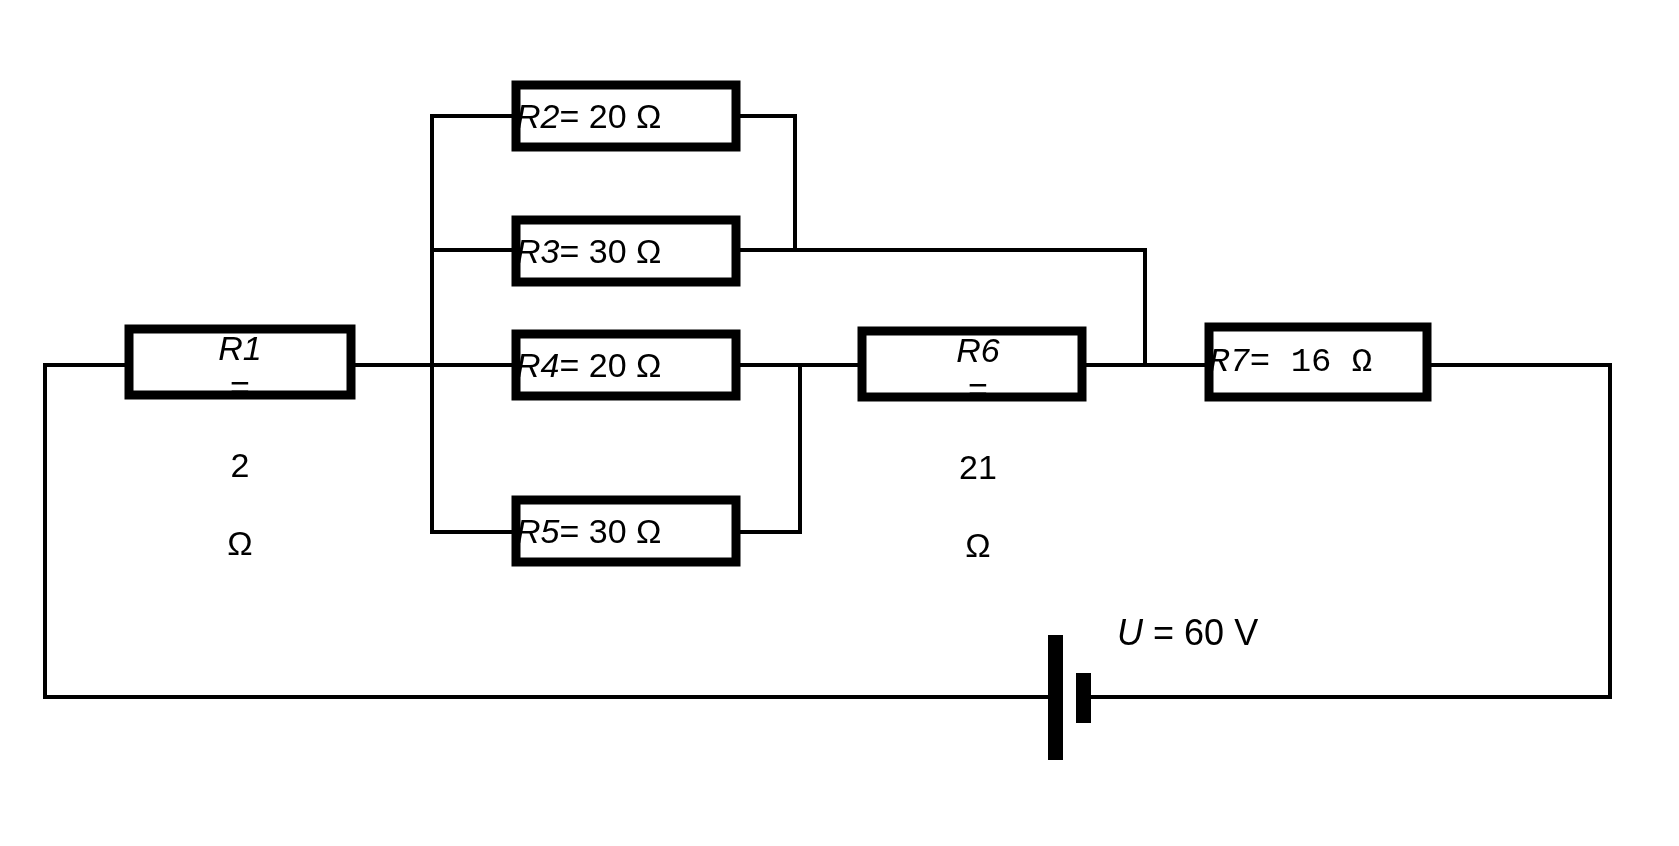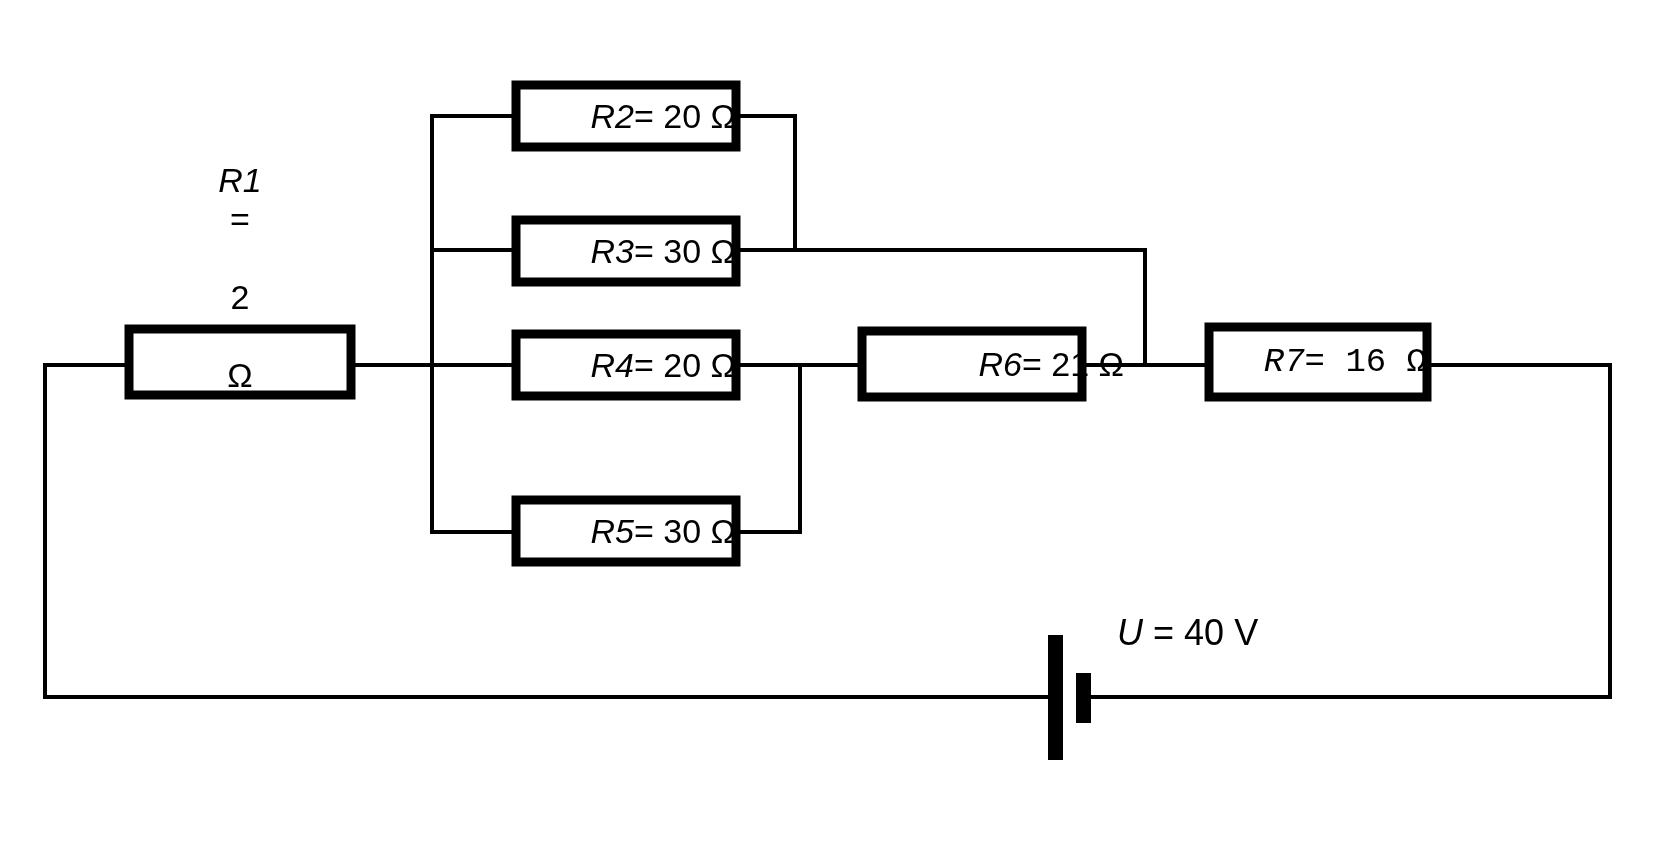--- a/index.html
+++ b/index.html
@@ -39,21 +39,21 @@
   .batt-plate-long {
     fill: #000000;
   }
   .batt-plate-short {
     fill: #000000;
   }
   .res-label {
     position: absolute;
     display: flex;
     align-items: center;
-    justify-content: flex-end;
+    justify-content: flex-start;
     font-family: "Liberation Sans", sans-serif;
     font-size: 34px;
     color: #000000;
     white-space: nowrap;
     letter-spacing: 0px;
     pointer-events: none;
   }
   .res-label .rname {
     font-style: italic;
   }
@@ -128,25 +128,25 @@
   </div>
 
   <div class="res-label" style="left:516px; top:334px; width:220px; height:62px;">
     <span class="rname">R4</span><span>=</span>&nbsp;<span>20</span>&nbsp;<span>Ω</span>
   </div>
 
   <div class="res-label" style="left:516px; top:500px; width:220px; height:62px;">
     <span class="rname">R5</span><span>=</span>&nbsp;<span>30</span>&nbsp;<span>Ω</span>
   </div>
 
-  <div class="res-label" style="left:904px; top:331px; width:220px; height:66px;">
+  <div class="res-label" style="left:868px; top:331px; width:220px; height:66px;flex-direction:column;">
     <span class="rname">R6</span><span>=</span>&nbsp;<span>21</span>&nbsp;<span>Ω</span>
   </div>
 
   <div class="res-label" style="left:1209px; top:327px; width:218px; height:70px;font-family:Liberation Mono, monospace;">
     <span class="rname">R7</span><span>=</span>&nbsp;<span>16</span>&nbsp;<span>Ω</span>
   </div>
 
   <div class="src-label" style="left:1117px; top:612px;">
-    <span class="uname">U</span>&nbsp;<span>=</span>&nbsp;<span>40</span>&nbsp;<span>V</span>
+    <span class="uname">U</span>&nbsp;<span>=</span>&nbsp;<span>60</span>&nbsp;<span>V</span>
   </div>
 
 </div>
 
 </body></html>

